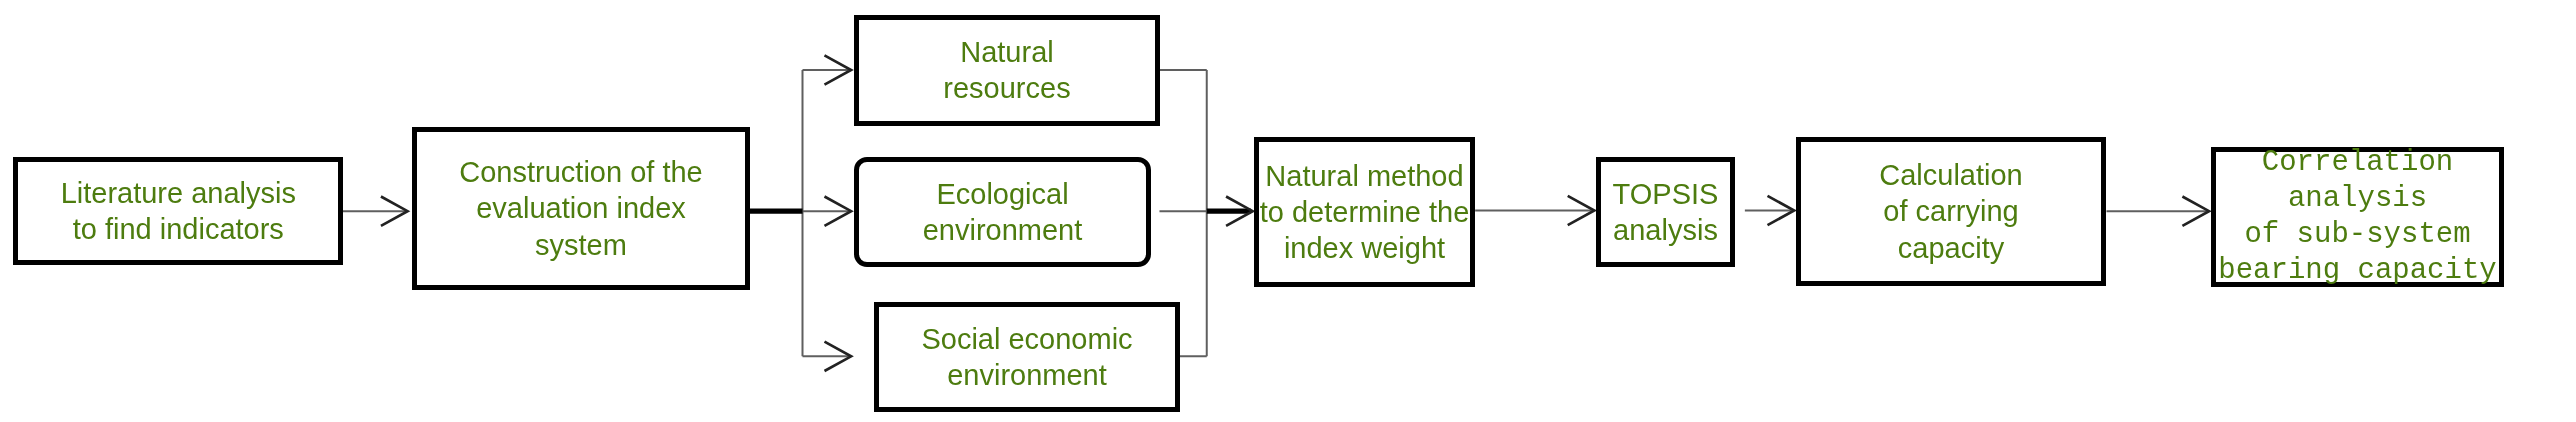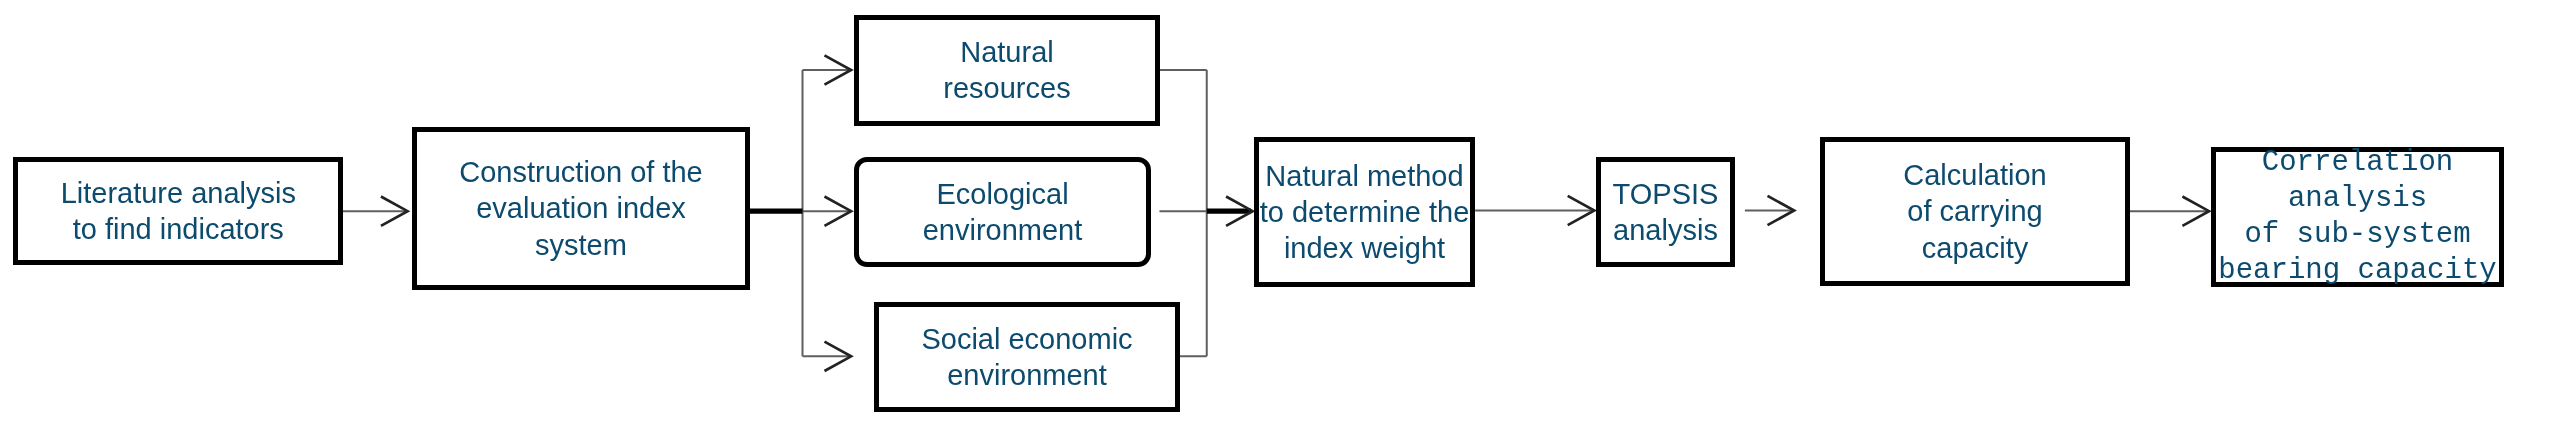--- a/index.html
+++ b/index.html
@@ -23,21 +23,21 @@
     background: #ffffff;
     display: flex;
     align-items: center;
     justify-content: center;
     text-align: center;
   }
   .box-label {
     white-space: pre-line;
     font-size: 29px;
     line-height: 1.25;
-    color: #0c4a6e;
+    color: #4d7c0f;
     letter-spacing: 0px;
   }
 </style>
 </head>
 <body>
 
 <div id="canvas">
 
   <svg id="connectors" viewBox="0 0 3868 635" xmlns="http://www.w3.org/2000/svg">
 
@@ -103,21 +103,21 @@
     <span class="box-label">Natural method
 to determine the
 index weight</span>
   </div>
 
   <div class="box" style="left:1596px; top:157px; width:139px; height:110px;">
     <span class="box-label">TOPSIS
 analysis</span>
   </div>
 
-  <div class="box" style="left:1796px; top:137px; width:310px; height:149px;margin-left:24px;">
+  <div class="box" style="left:1796px; top:137px; width:310px; height:149px;">
     <span class="box-label">Calculation
 of carrying
 capacity</span>
   </div>
 
   <div class="box" style="left:2211px; top:147px; width:293px; height:140px;font-family:Liberation Mono, monospace;">
     <span class="box-label">Correlation analysis
 of sub-system
 bearing capacity</span>
   </div>

